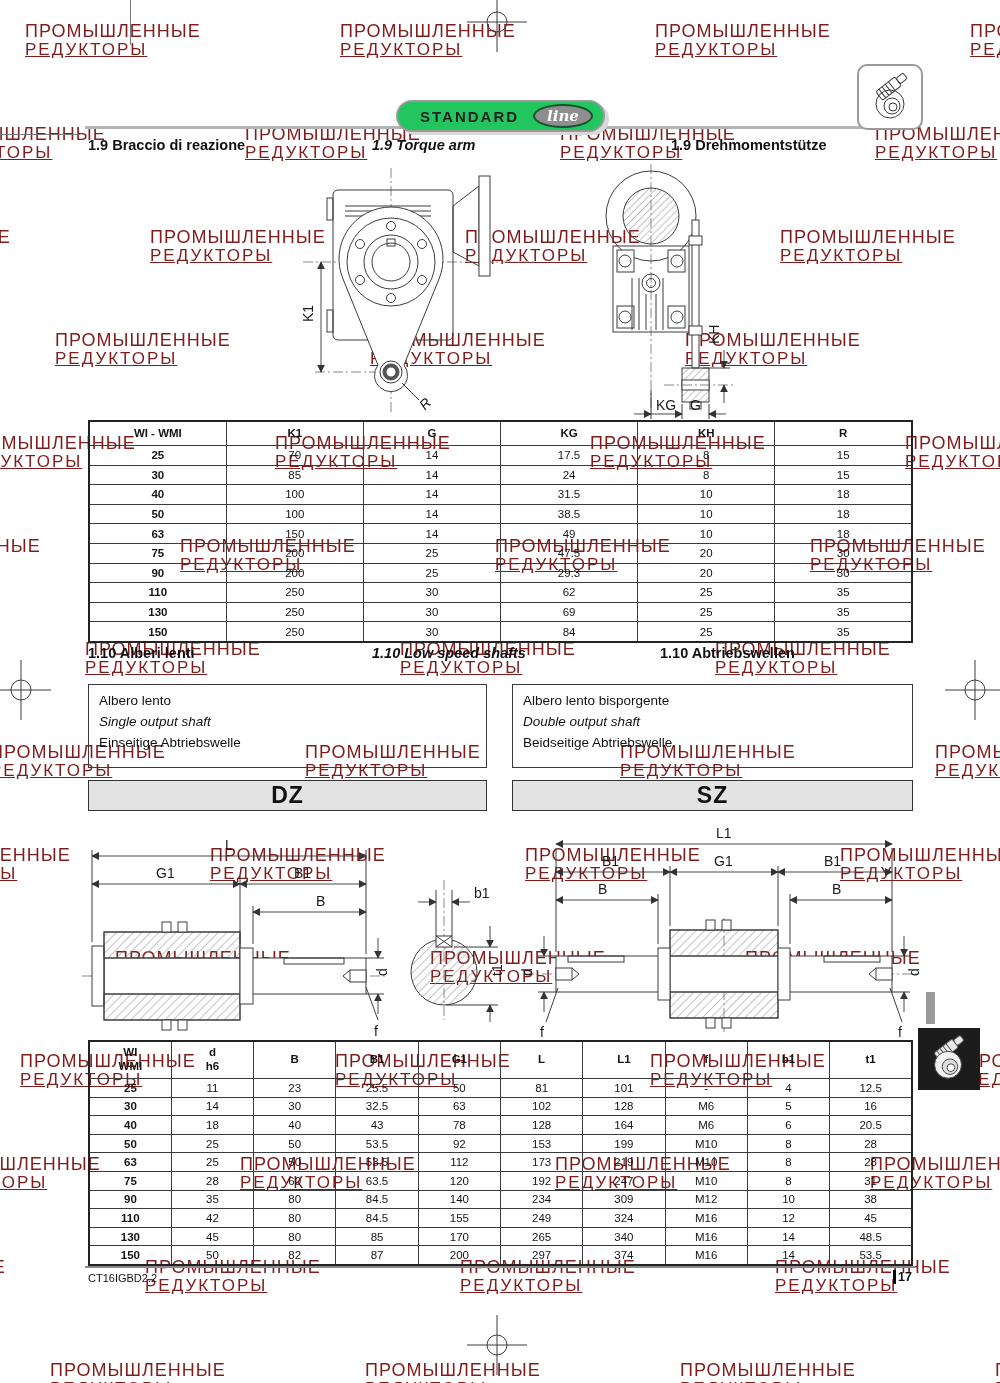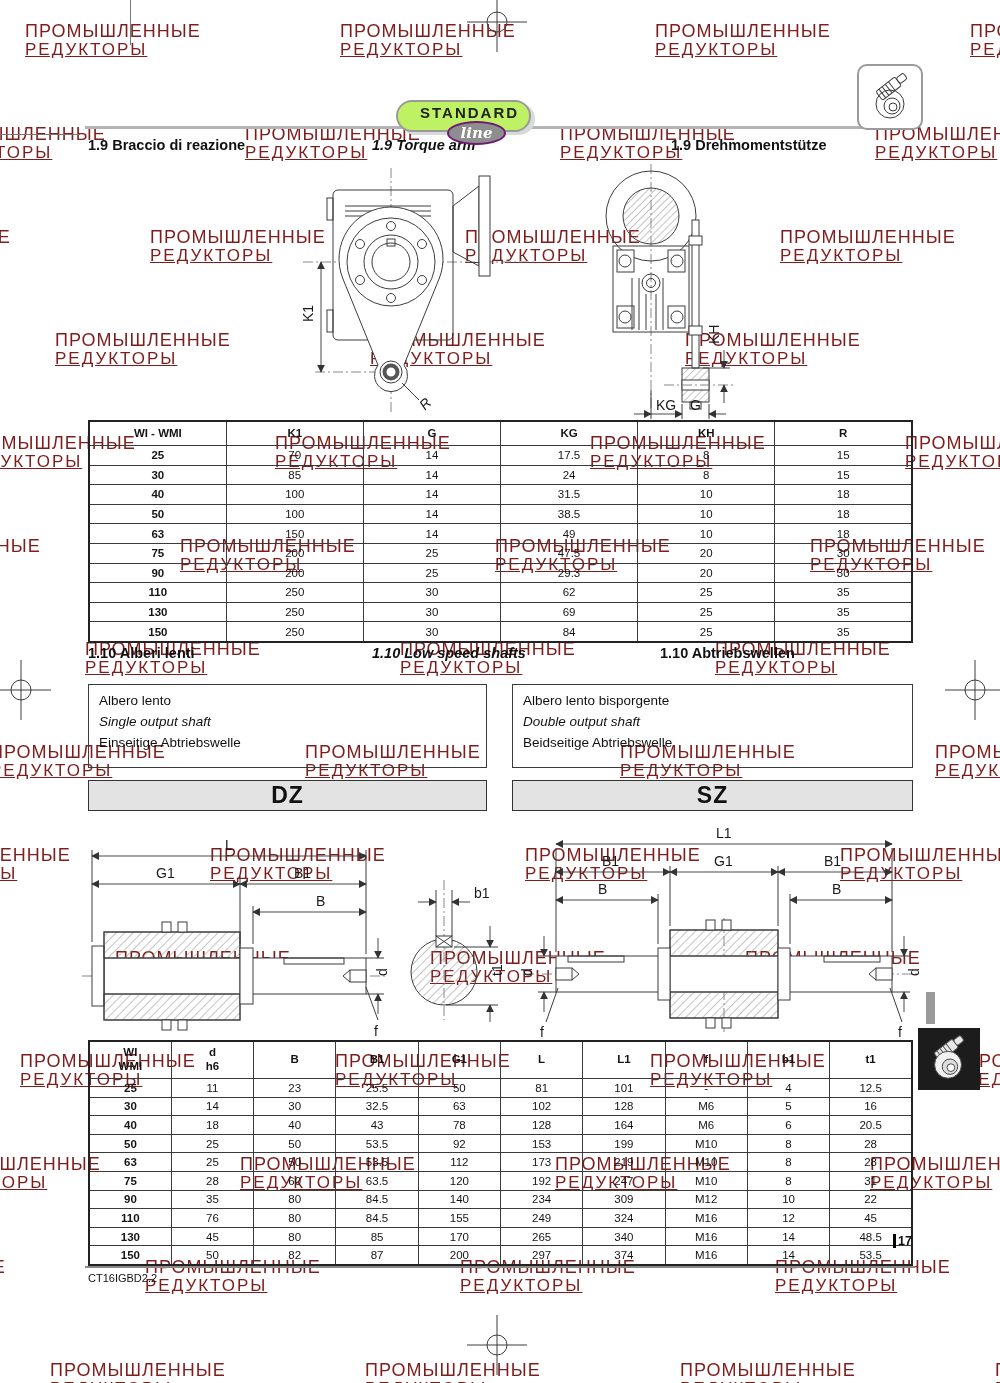--- a/index.html
+++ b/index.html
@@ -8,24 +8,24 @@
   
   .wm{position:absolute;z-index:0;color:#7f1d1d;white-space:nowrap;line-height:1.05;user-select:none;}
   .wm .wm1{display:block;font-size:18px;letter-spacing:1px;}
   .wm .wm2{display:block;font-size:17px;letter-spacing:2px;text-decoration:underline;}
   
   .cropline{position:absolute;background:#777;z-index:2;}
   .regmark{position:absolute;z-index:2;}
   
   .hrule{position:absolute;left:85px;top:126px;width:830px;height:3px;background:#b4b4b4;z-index:1;}
   .brand{position:absolute;left:396px;top:100px;z-index:3;display:flex;align-items:center;
-         background:#bef264;border:2px solid #9a9a9a;border-radius:16px;padding:2px 10px 2px 22px;
-         box-shadow:4px 3px 0 #d9d9d9;height:24px;flex-direction:column;}
+         background:#22c55e;border:2px solid #9a9a9a;border-radius:16px;padding:2px 10px 2px 22px;
+         box-shadow:4px 3px 0 #d9d9d9;height:24px;}
   .brand .bname{font-weight:bold;font-size:15px;letter-spacing:2px;color:#222;}
-  .brand .boval{margin-left:14px;background:#8e8e8e;border:2px solid #701a75;border-radius:50%;
+  .brand .boval{margin-left:14px;background:#8e8e8e;border:2px solid #14532d;border-radius:50%;
          color:#fff;font-family:"DejaVu Serif",serif;font-style:italic;font-weight:bold;
          font-size:15px;padding:1px 12px;line-height:1.2;}
   .cornericon{position:absolute;left:857px;top:64px;width:62px;height:62px;border:2px solid #9a9a9a;
          border-radius:10px;background:#fff;z-index:3;display:flex;align-items:center;justify-content:center;}
   
   .h1t{position:absolute;font-size:14.5px;font-weight:bold;white-space:nowrap;z-index:2;}
   .h1t.it{font-style:italic;}
   
   table.dtable{position:absolute;left:88px;border-collapse:collapse;width:825px;table-layout:fixed;
          z-index:2;background:transparent;border:2px solid #222;}
@@ -49,21 +49,21 @@
   .cl{fill:none;stroke:#6b6b6b;stroke-width:0.8;stroke-dasharray:10 3 2 3;}
   .dim{fill:none;stroke:#333;stroke-width:0.9;}
   .drw text{font-family:"Liberation Sans",sans-serif;font-size:14px;fill:#1a1a1a;}
   
   .sidebar-sm{position:absolute;left:926px;top:992px;width:9px;height:32px;background:#9a9a9a;z-index:2;}
   .sidetab{position:absolute;left:918px;top:1028px;width:62px;height:62px;background:#1c1c1c;z-index:2;
          display:flex;align-items:center;justify-content:center;}
   
   .frule{position:absolute;left:85px;top:1266px;width:830px;height:2px;background:#8a8a8a;z-index:2;}
   .doccode{position:absolute;left:88px;top:1272px;font-size:11px;z-index:2;}
-  .pagenum{position:absolute;left:893px;top:1234px;display:flex;align-items:center;z-index:2;}
+  .pagenum{position:absolute;left:893px;top:1270px;display:flex;align-items:center;z-index:2;}
   .pagenum .bar{width:3px;height:14px;background:#000;margin-right:2px;}
   .pagenum .num{font-size:12.5px;font-weight:bold;}
 </style>
 </head>
 <body>
 
 <div class="page">
 
   <div id="watermarks">
       <div class="wm" style="left: 25px; top: 22px;">
@@ -753,25 +753,25 @@
         <tr>
           <td>90</td>
           <td>35</td>
           <td>80</td>
           <td>84.5</td>
           <td>140</td>
           <td>234</td>
           <td>309</td>
           <td>M12</td>
           <td>10</td>
-          <td>22</td>
+          <td>38</td>
         </tr>
         <tr>
           <td>110</td>
-          <td>76</td>
+          <td>42</td>
           <td>80</td>
           <td>84.5</td>
           <td>155</td>
           <td>249</td>
           <td>324</td>
           <td>M16</td>
           <td>12</td>
           <td>45</td>
         </tr>
         <tr>

